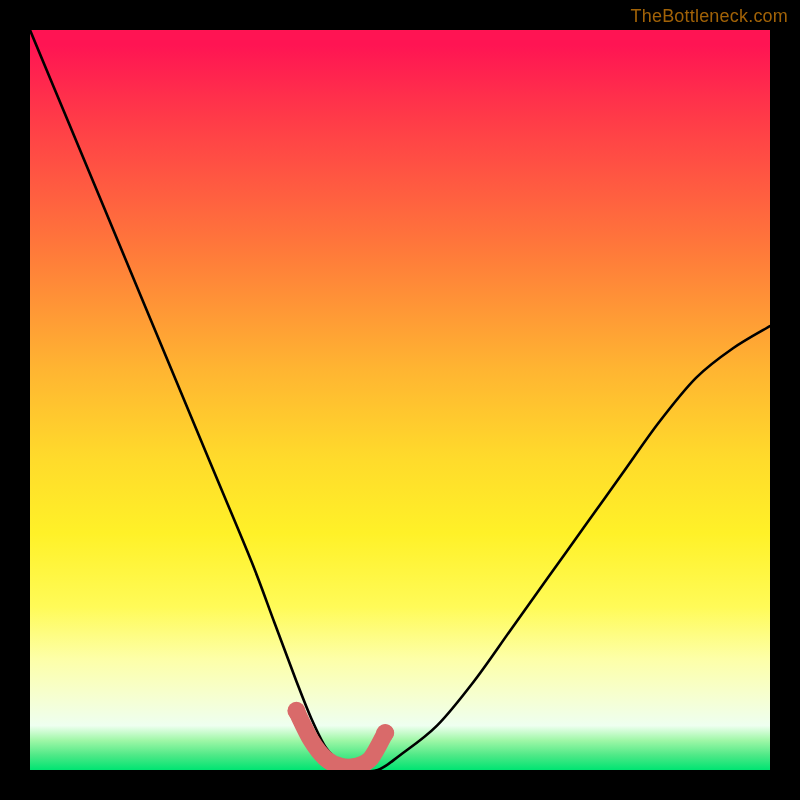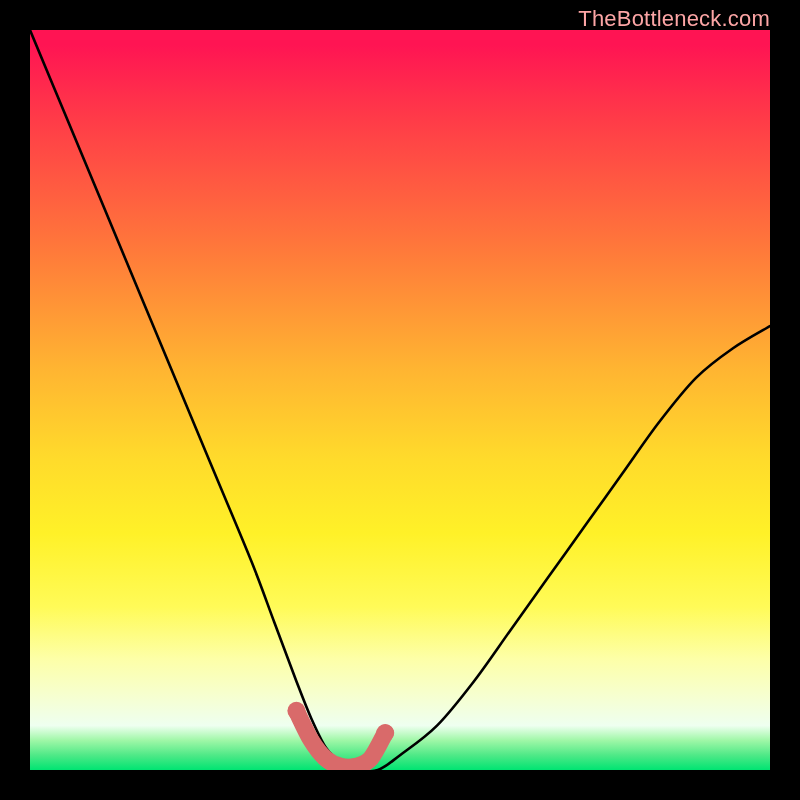--- a/index.html
+++ b/index.html
@@ -13,23 +13,23 @@
   }
   .frame {
     position: relative;
     width: 800px;
     height: 800px;
     background: #000;
   }
   .watermark {
     position: absolute;
     top: 6px;
-    right: 30px;
-    color: #fca5a5;
-    font-size: 22px;
+    right: 12px;
+    color: #a16207;
+    font-size: 18px;
     font-weight: 400;
     letter-spacing: 0.2px;
     z-index: 5;
   }
   .plot-area {
     position: absolute;
     left: 30px;
     top: 30px;
     width: 740px;
     height: 740px;

